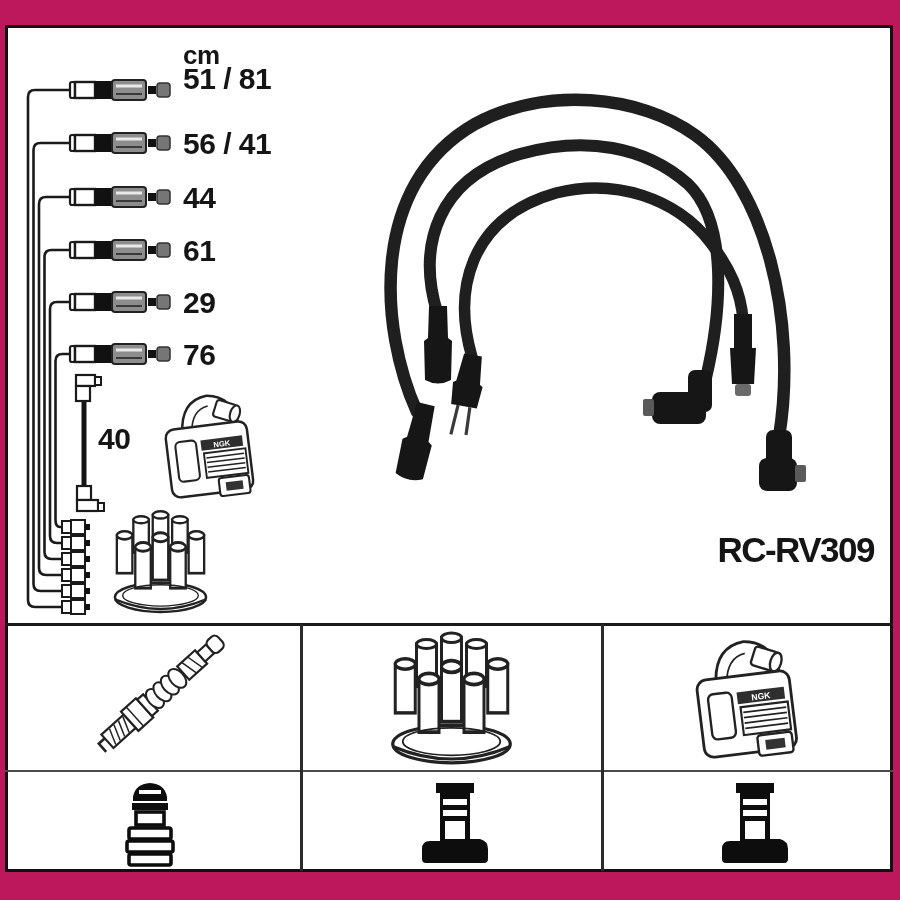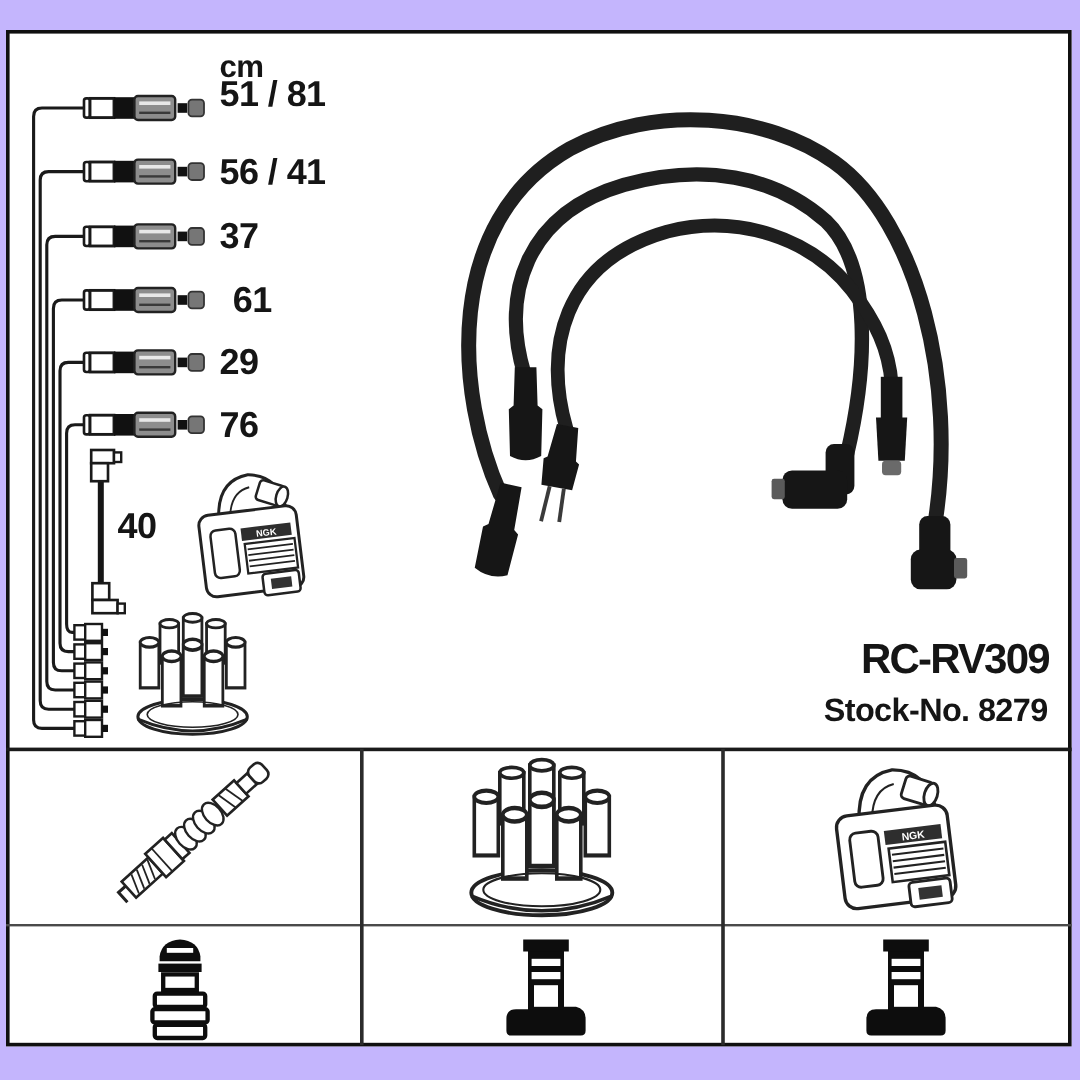--- a/index.html
+++ b/index.html
@@ -1,16 +1,16 @@
 <!DOCTYPE html>
 <html><head>
 <meta charset="utf-8">
 <style>
   html,body{margin:0;padding:0;background:#fff;}
-  .page{position:relative;width:900px;height:900px;background:#c4b5fd;overflow:hidden;
+  .page{position:relative;width:900px;height:900px;background:#be185d;overflow:hidden;
         font-family:"Liberation Sans",sans-serif;color:#141414;}
   .frame{position:absolute;left:5px;top:25px;width:882px;height:841px;border:3px solid #101010;background:#fff;}
   .artwork{position:absolute;left:0;top:0;width:900px;height:900px;pointer-events:none;}
   .tline{position:absolute;background:#1a1a1a;}
   .label{position:absolute;font-weight:bold;color:#151515;letter-spacing:-0.5px;white-space:nowrap;}
   .len{font-size:30px;}
   .unit{font-size:26px;left:183px;top:40px;}
   .model{font-size:35px;right:26px;top:530px;letter-spacing:-1.5px;}
   .stock{font-size:27px;right:27px;top:577px;letter-spacing:-0.5px;}
 </style>
@@ -249,21 +249,20 @@
   </svg>
 
   <div class="tline" style="left:5px;top:623px;width:888px;height:3px;"></div>
   <div class="tline" style="left:5px;top:770px;width:888px;height:2px;background:#4a4a4a;"></div>
   <div class="tline" style="left:300px;top:624px;width:3px;height:247px;background:#2b2b2b;"></div>
   <div class="tline" style="left:601px;top:624px;width:3px;height:247px;background:#2b2b2b;"></div>
 
   <div class="label unit">cm</div>
   <div class="label len" style="left:183px;top:62px;">51 / 81</div>
   <div class="label len" style="left:183px;top:127px;">56 / 41</div>
-  <div class="label len" style="left:183px;top:181px;">37</div>
-  <div class="label len" style="left:194px;top:234px;">61</div>
+  <div class="label len" style="left:183px;top:181px;">44</div>
+  <div class="label len" style="left:183px;top:234px;">61</div>
   <div class="label len" style="left:183px;top:286px;">29</div>
   <div class="label len" style="left:183px;top:338px;">76</div>
   <div class="label len" style="left:98px;top:422px;">40</div>
   <div class="label model">RC-RV309</div>
-  <div class="label stock">Stock-No. 8279</div>
 
 </div>
 
 </body></html>

